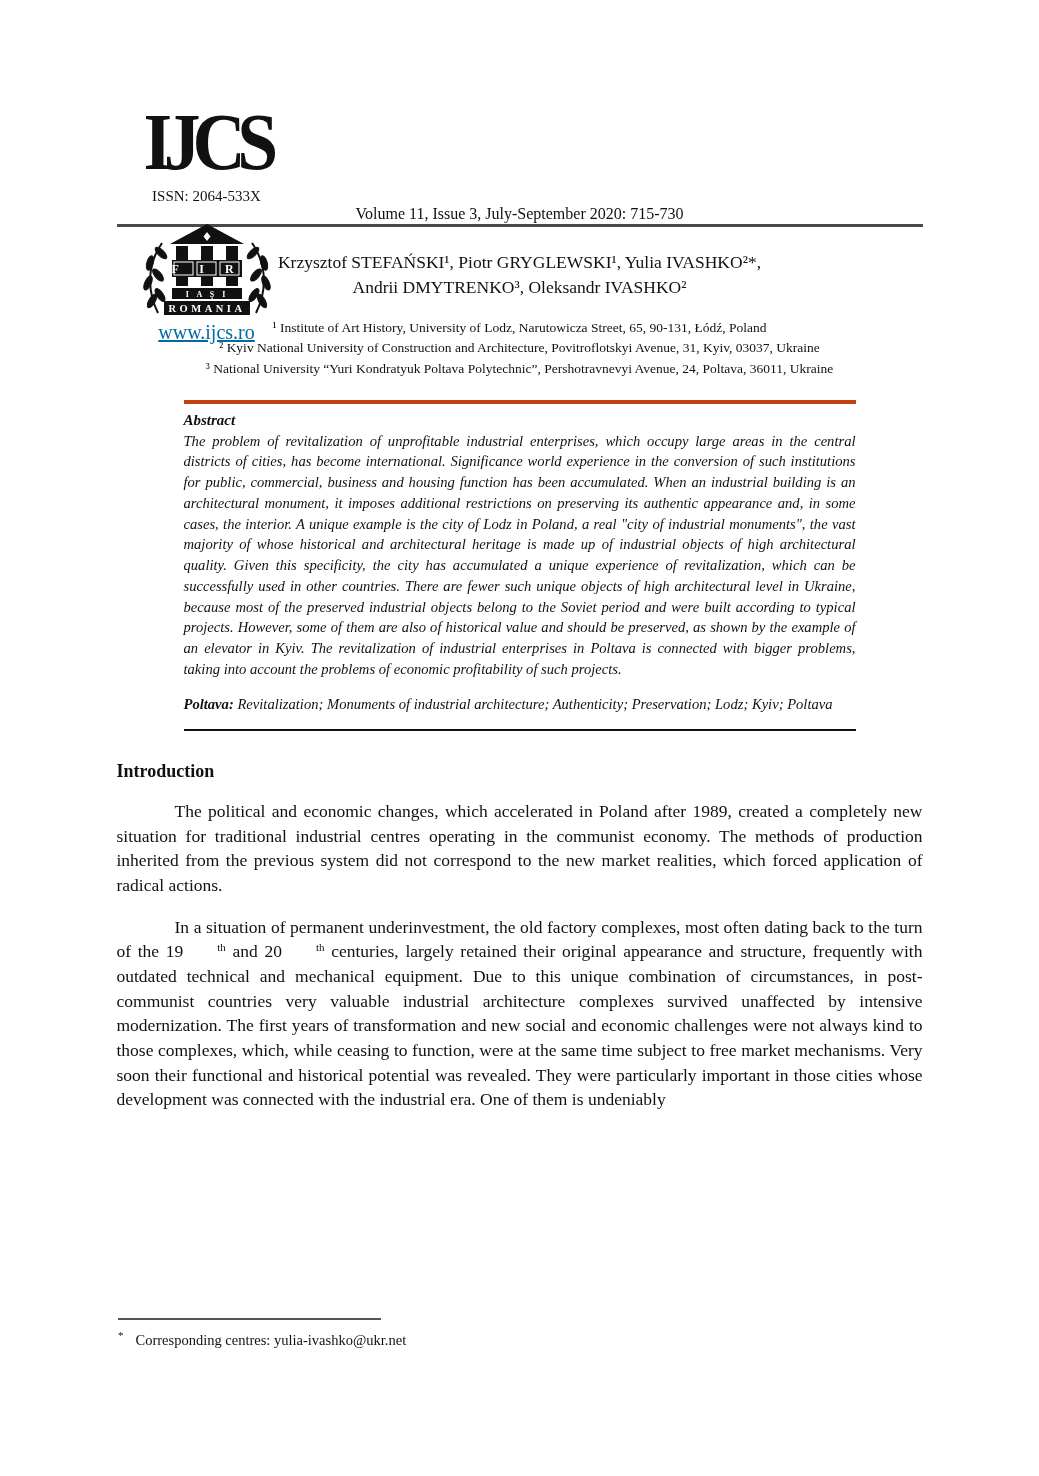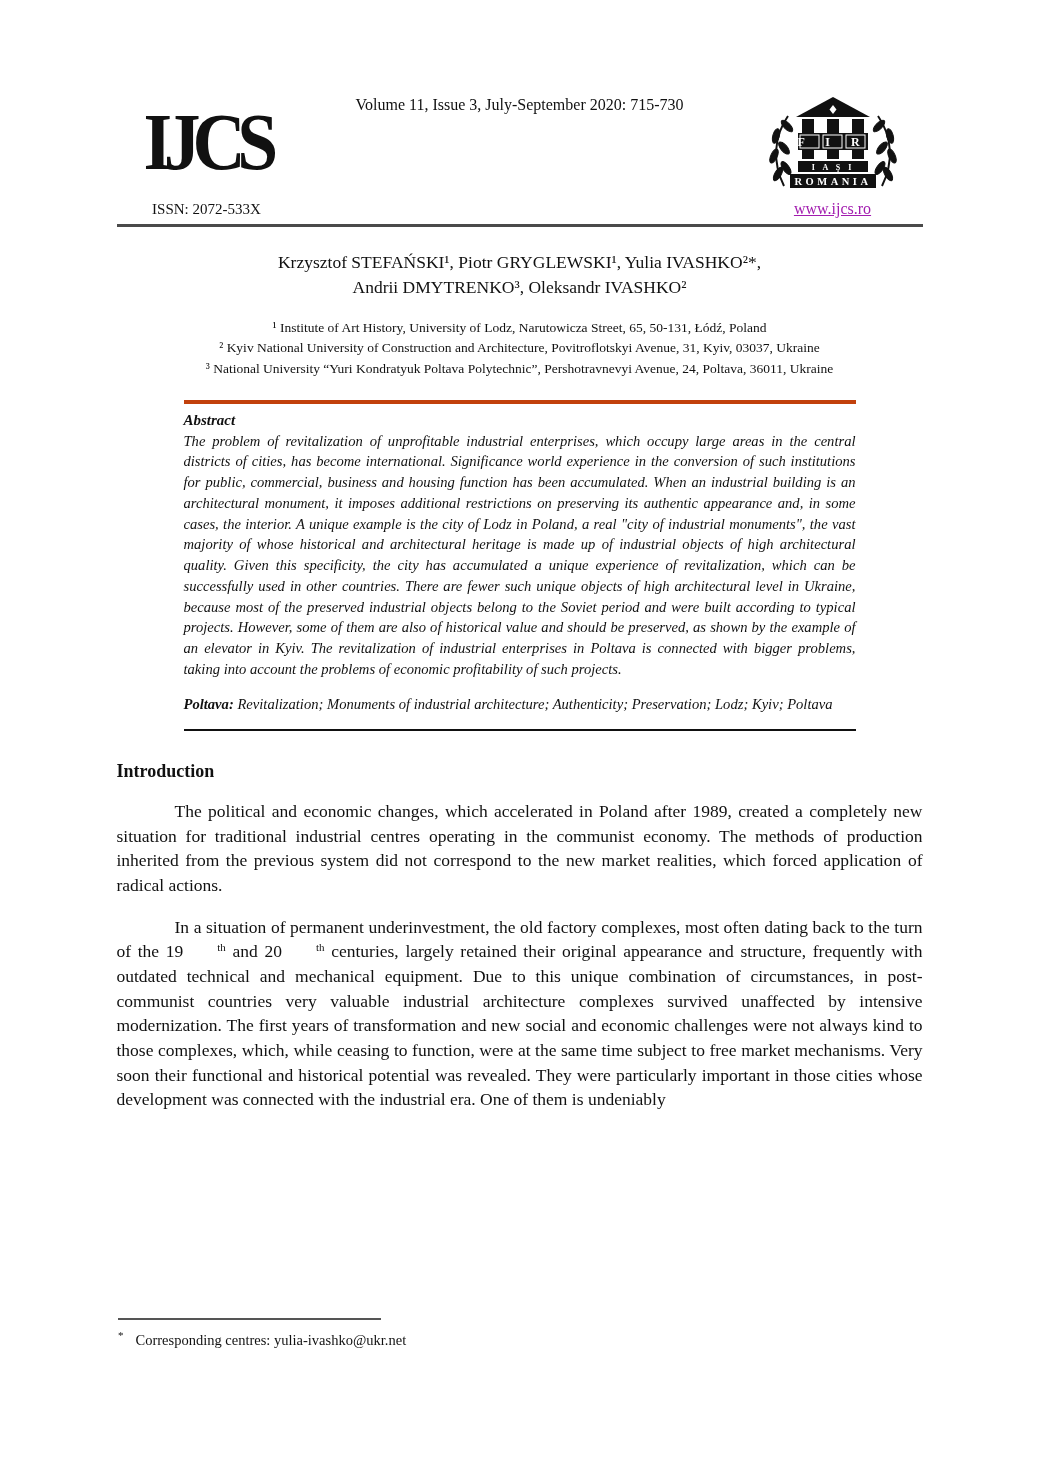--- a/index.html
+++ b/index.html
@@ -9,39 +9,39 @@
     background:#fff;color:#111;
     font-family:"Liberation Serif","DejaVu Serif",serif;
     overflow:hidden;
   }
   .content{width:806px;margin:0 auto;}
 
   
   .journal-header{
     display:flex;justify-content:space-between;align-items:stretch;
     margin-top:96px;height:122px;
-    border-bottom:3px solid #4a4a4a;padding-bottom:6px;
+    border-bottom:3px solid #4a4a4a;padding-bottom:6px;flex-direction:column;
   }
   .hdr-col{display:flex;flex-direction:column;justify-content:space-between;align-items:center;}
   .hdr-left{width:180px;}
   .hdr-center{flex:1;}
   .hdr-right{width:180px;}
 
   .ijcs-logo{
     font-size:80px;line-height:92px;font-weight:bold;
     letter-spacing:-9px;transform:scaleX(.92);
   }
   .issn{font-size:15px;white-space:nowrap;}
 
   .journal-title{font-size:27px;font-weight:bold;line-height:1.15;letter-spacing:.5px;margin-top:6px;}
   .journal-of{font-size:11px;font-weight:bold;line-height:1.2;letter-spacing:1px;}
   .volume-info{font-size:16px;white-space:nowrap;font-family:Liberation Serif, serif;}
 
   .emblem-svg{display:block;}
-  .website a{color:#a21caf;font-size:16px;text-decoration:underline;}
+  .website a{color:#0369a1;font-size:20px;text-decoration:underline;}
 
   
   .article-title{
     margin-top:46px;text-align:center;
     font-size:23px;font-weight:bold;line-height:1.36;
     white-space:pre-line;
   }
   .authors{
     margin-top:23px;text-align:center;
     font-size:17.5px;line-height:1.4;white-space:pre-line;
@@ -82,21 +82,21 @@
 </head>
 <body>
 
 <div class="page">
   <div class="content">
 
     <div class="journal-header">
 
       <div class="hdr-col hdr-left">
         <div class="ijcs-logo">IJCS</div>
-        <div class="issn">ISSN: 2072-533X</div>
+        <div class="issn">ISSN: 2064-533X</div>
       </div>
 
       <div class="hdr-col hdr-center">
         <div class="volume-info">Volume 11, Issue 3, July-September 2020: 715-730</div>
       </div>
 
       <div class="hdr-col hdr-right">
         <svg class="emblem-svg" width="158" height="98" viewBox="0 0 158 98">
 
           <g stroke="#111" fill="#111">
@@ -139,21 +139,21 @@
           <a href="#">www.ijcs.ro</a>
         </div>
       </div>
     </div>
 
 
     <div class="authors">Krzysztof STEFAŃSKI¹, Piotr GRYGLEWSKI¹, Yulia IVASHKO²*,
 Andrii DMYTRENKO³, Oleksandr IVASHKO²</div>
 
     <div class="affiliations">
-      <div>¹ Institute of Art History, University of Lodz, Narutowicza Street, 65, 50-131, Łódź, Poland</div>
+      <div>¹ Institute of Art History, University of Lodz, Narutowicza Street, 65, 90-131, Łódź, Poland</div>
       <div>² Kyiv National University of Construction and Architecture, Povitroflotskyi Avenue, 31, Kyiv, 03037, Ukraine</div>
       <div>³ National University “Yuri Kondratyuk Poltava Polytechnic”, Pershotravnevyi Avenue, 24, Poltava, 36011, Ukraine</div>
     </div>
 
     <div class="abstract-block">
       <div class="abstract-heading">Abstract</div>
       <div class="abstract-body">The problem of revitalization of unprofitable industrial enterprises, which occupy large areas in the central districts of cities, has become international. Significance world experience in the conversion of such institutions for public, commercial, business and housing function has been accumulated. When an industrial building is an architectural monument, it imposes additional restrictions on preserving its authentic appearance and, in some cases, the interior. A unique example is the city of Lodz in Poland, a real "city of industrial monuments", the vast majority of whose historical and architectural heritage is made up of industrial objects of high architectural quality. Given this specificity, the city has accumulated a unique experience of revitalization, which can be successfully used in other countries. There are fewer such unique objects of high architectural level in Ukraine, because most of the preserved industrial objects belong to the Soviet period and were built according to typical projects. However, some of them are also of historical value and should be preserved, as shown by the example of an elevator in Kyiv. The revitalization of industrial enterprises in Poltava is connected with bigger problems, taking into account the problems of economic profitability of such projects.</div>
       <div class="keywords">
         <span class="kw-label">Poltava:</span><span> Revitalization; Monuments of industrial architecture; Authenticity; Preservation; Lodz; Kyiv; Poltava</span>
       </div>

